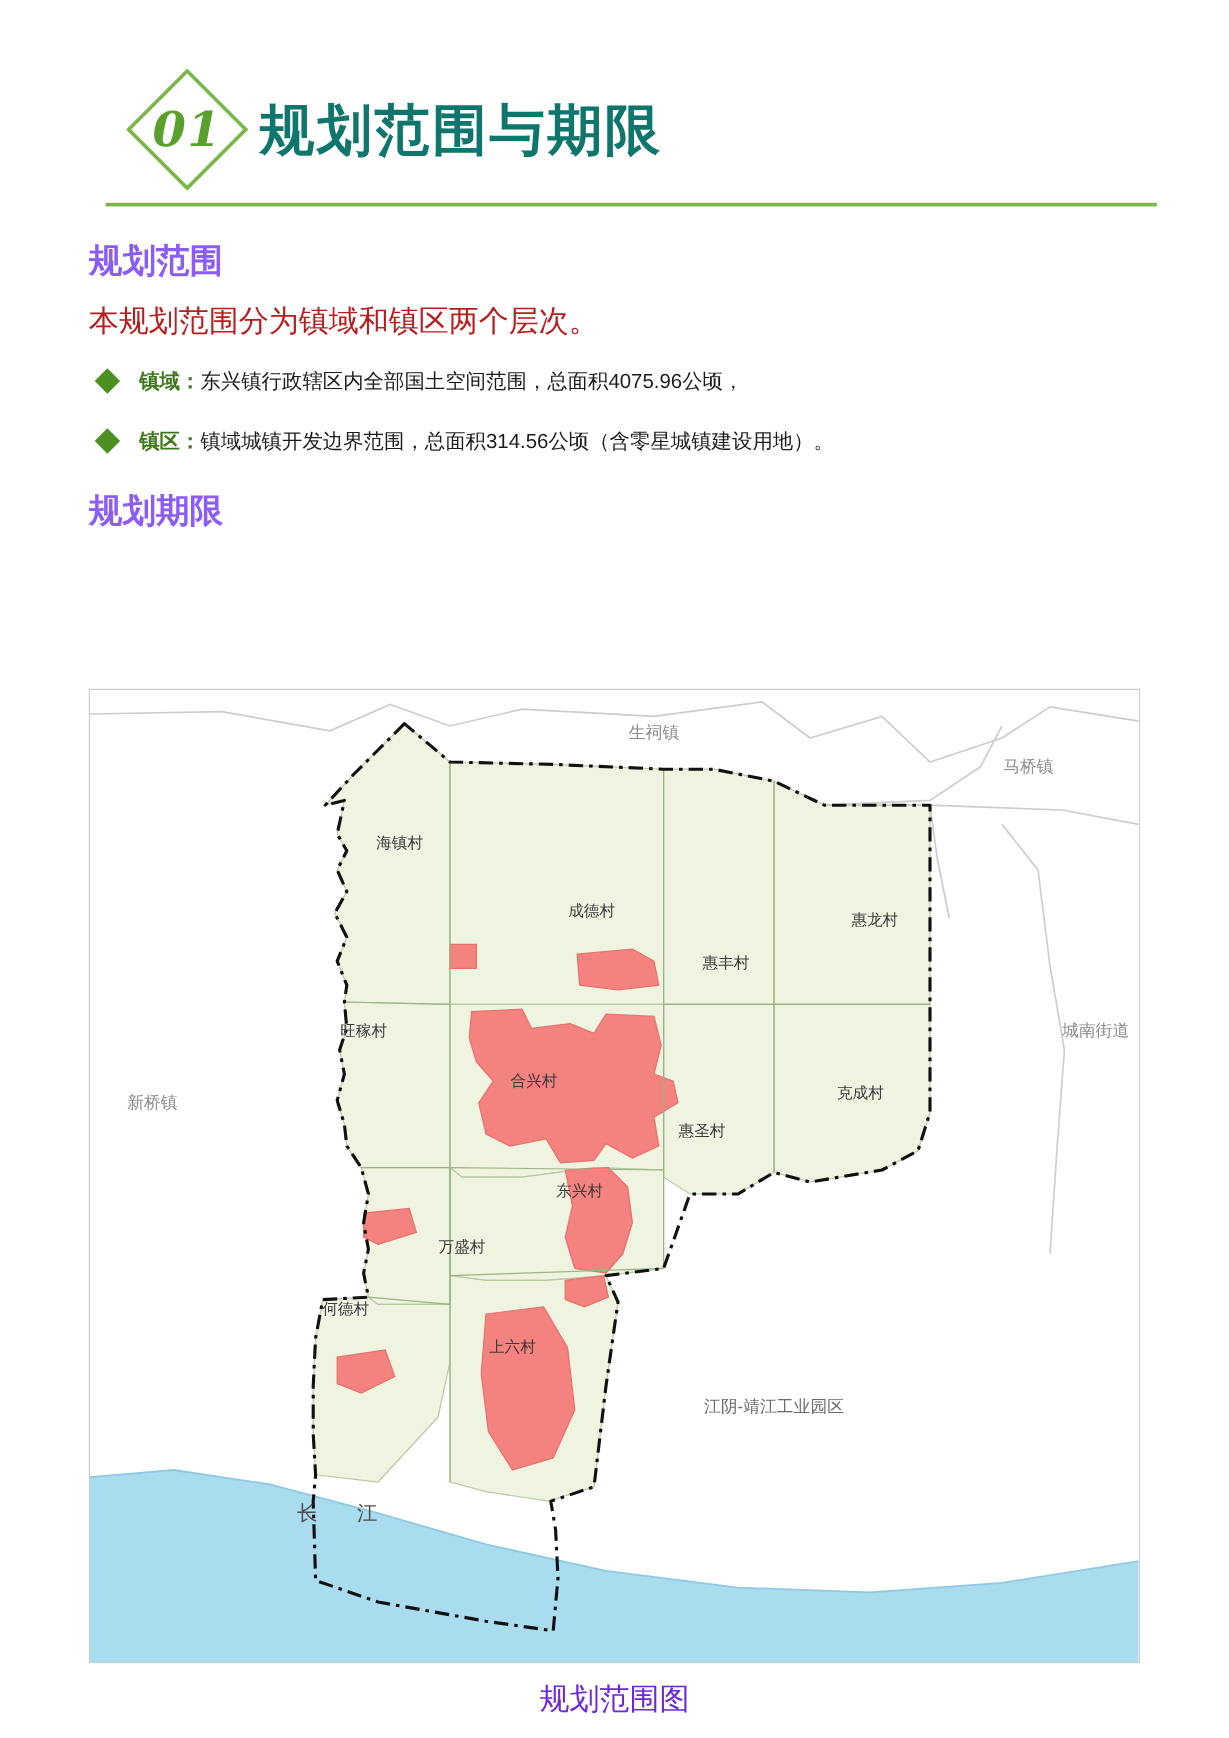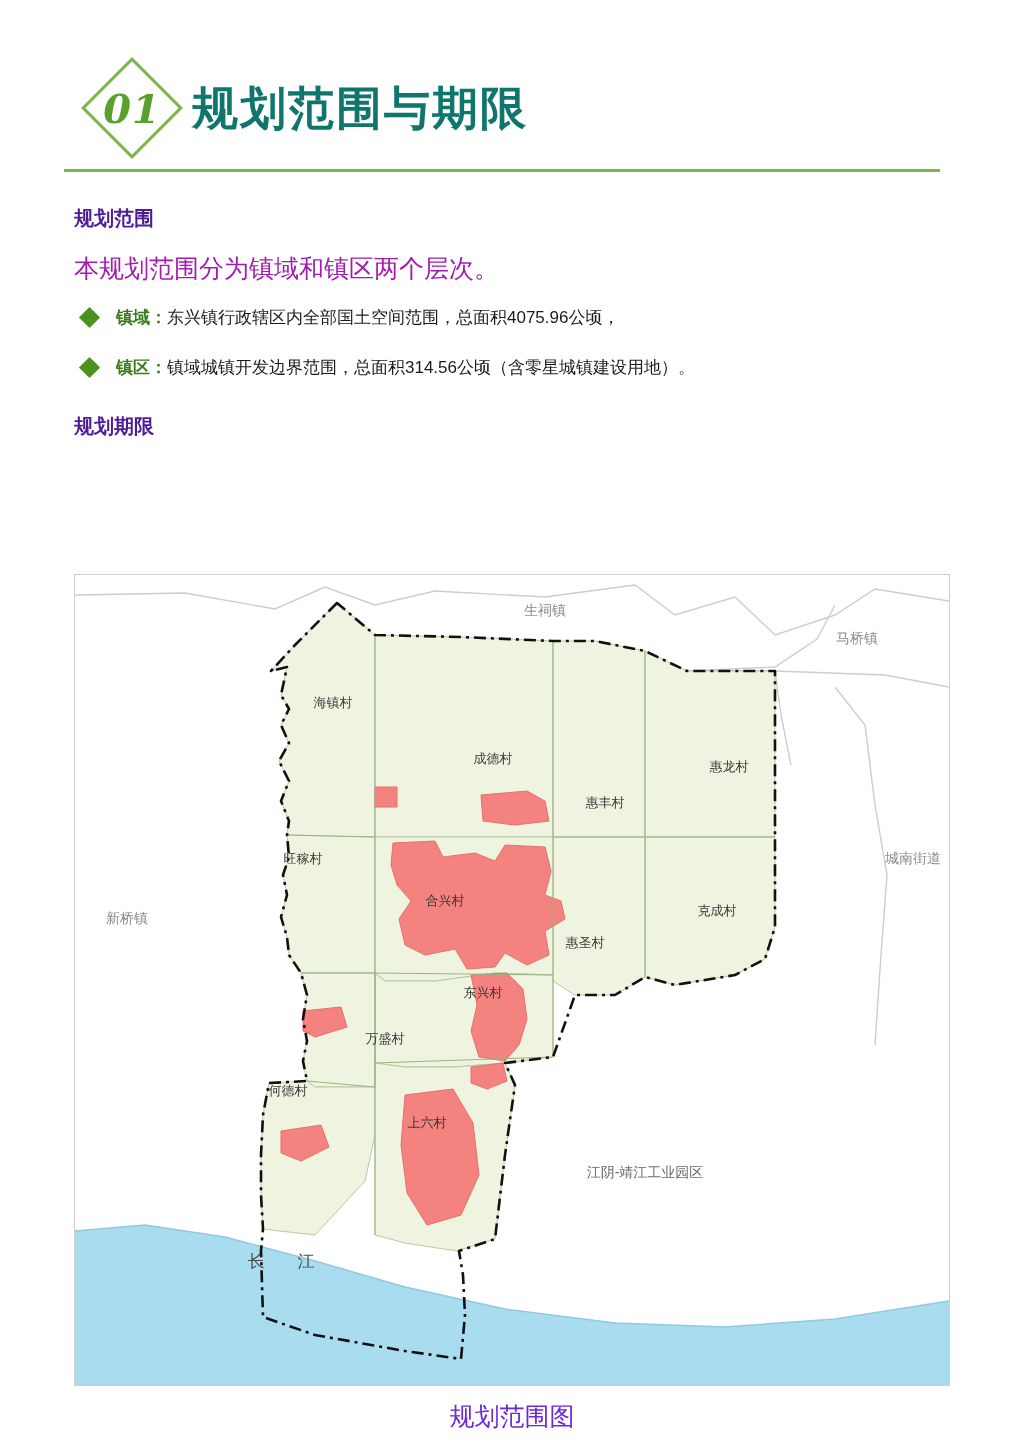--- a/index.html
+++ b/index.html
@@ -12,21 +12,21 @@
     background: #ffffff;
     font-family: "Liberation Sans", "DejaVu Sans", sans-serif;
     color: #1a1a1a;
     position: relative;
     overflow: hidden;
   }
 
   
   .header {
     position: absolute;
-    left: 64px;
+    left: 88px;
     top: 54px;
     width: 876px;
     height: 118px;
   }
   .header-rule {
     position: absolute;
     left: 0;
     bottom: 0;
     width: 876px;
     height: 3px;
@@ -77,30 +77,30 @@
   }
 
   
   .content {
     position: absolute;
     left: 74px;
     top: 196px;
     width: 880px;
   }
   .sub-heading {
-    font-size: 20px;
+    font-size: 28px;
     font-weight: 700;
-    color: #4c1d95;
+    color: #8b5cf6;
     line-height: 44px;
     margin: 0 0 6px 0;
   }
   .para {
     font-size: 25px;
     line-height: 44px;
-    color: #a21caf;
+    color: #b91c1c;
     margin: 0 0 4px 0;
   }
   .bullet-list {
     margin: 4px 0 0 0;
     padding: 0;
     list-style: none;
   }
   .bullet-item {
     position: relative;
     padding-left: 42px;

